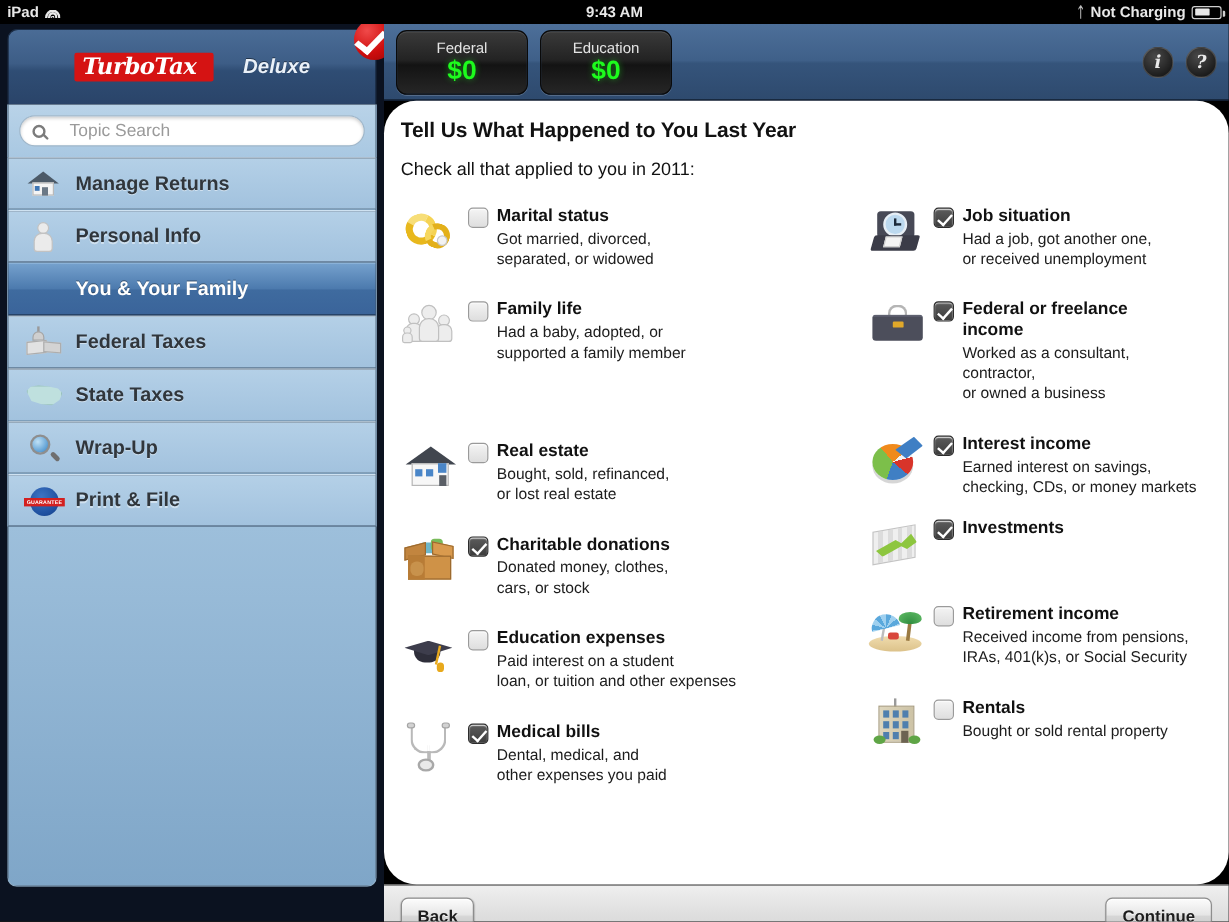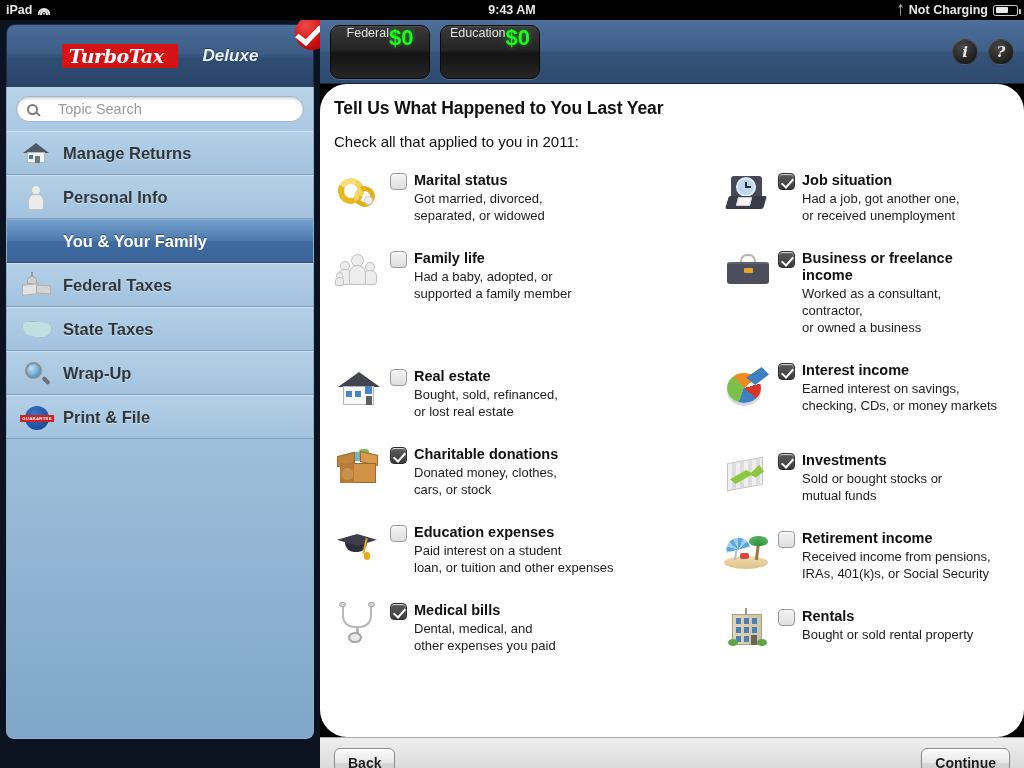--- a/index.html
+++ b/index.html
@@ -171,26 +171,26 @@
     position: absolute; left: 320px; top: 20px; width: 704px; height: 748px;
     background: #000;
   }
   .topbar {
     position: absolute; left: 0; top: 0; width: 704px; height: 64px;
     background: linear-gradient(to bottom, #4d6f99 0%, #3f6089 48%, #35547b 52%, #2e4a6e 100%);
     border-bottom: 1px solid #14253c;
     display: flex; align-items: center; padding: 0 10px;
   }
   .refund-btn {
-    width: 100px; height: 54px; margin-right: 10px;
+    width: 110px; height: 54px; margin-right: 10px;
     border-radius: 9px;
     background: linear-gradient(to bottom, #3a3a3a 0%, #232323 46%, #131313 54%, #262626 100%);
     border: 1px solid #0a0a0a;
     box-shadow: 0 1px 0 rgba(255,255,255,.18), inset 0 1px 0 rgba(255,255,255,.10);
-    display: flex; flex-direction: row; align-items: flex-start; justify-content: center;
+    display: flex; flex-direction: column; align-items: center; justify-content: center;
   }
   .refund-name { color: #e4e4e4; font-size: 12.5px; line-height: 14px; }
   .refund-amt { color: #1dfb1d; font-size: 22px; font-weight: bold; line-height: 24px;
                 text-shadow: 0 0 5px rgba(30,255,30,.45); }
   .topbar-spacer { flex: 1; }
   .round-btn {
     width: 26px; height: 26px; border-radius: 50%; margin-left: 10px;
     background: radial-gradient(circle at 40% 30%, #4a4a4a 0%, #1e1e1e 70%, #0c0c0c 100%);
     border: 1px solid rgba(255,255,255,.18);
     color: #e9e9e9; font-size: 15px; font-weight: bold; font-style: italic;
@@ -660,28 +660,28 @@
             <span class="opt-ico">
               <span class="art a-case">
                   <span class="handle"></span>
                   <span class="bd"></span>
                   <span class="lock"></span>
                 </span>
             </span>
             <span class="opt-main">
               <span class="cb on"></span>
               <span class="opt-text">
-                <span class="opt-title" style="display:block;max-width:190px">Business or freelance income</span>
+                <span class="opt-title" style="display:block;max-width:190px">Federal or freelance income</span>
                 <span class="opt-desc" style="display:block;white-space:pre-line;max-width:200px">Worked as a consultant, contractor,
 or owned a business</span>
               </span>
             </span>
           </div>
 
-          <div class="opt" style="margin-bottom:36px;align-items:center;">
+          <div class="opt" style="margin-bottom:16px;">
             <span class="opt-ico">
               <span class="art a-pie">
                   <span class="disc"></span>
                   <span class="slice"></span>
                 </span>
             </span>
             <span class="opt-main">
               <span class="cb on"></span>
               <span class="opt-text">
                 <span class="opt-title" style="display:block">Interest income</span>
@@ -695,22 +695,20 @@
             <span class="opt-ico">
               <span class="art a-inv">
                   <span class="sheet"></span>
                   <span class="arrow"></span>
                 </span>
             </span>
             <span class="opt-main">
               <span class="cb on"></span>
               <span class="opt-text">
                 <span class="opt-title" style="display:block">Investments</span>
-                <span class="opt-desc" style="display:block;white-space:pre-line">Sold or bought stocks or
-mutual funds</span>
               </span>
             </span>
           </div>
 
           <div class="opt" style="margin-bottom:24px;">
             <span class="opt-ico">
               <span class="art a-beach">
                   <span class="sand"></span>
                   <span class="pole"></span>
                   <span class="umb"></span>

